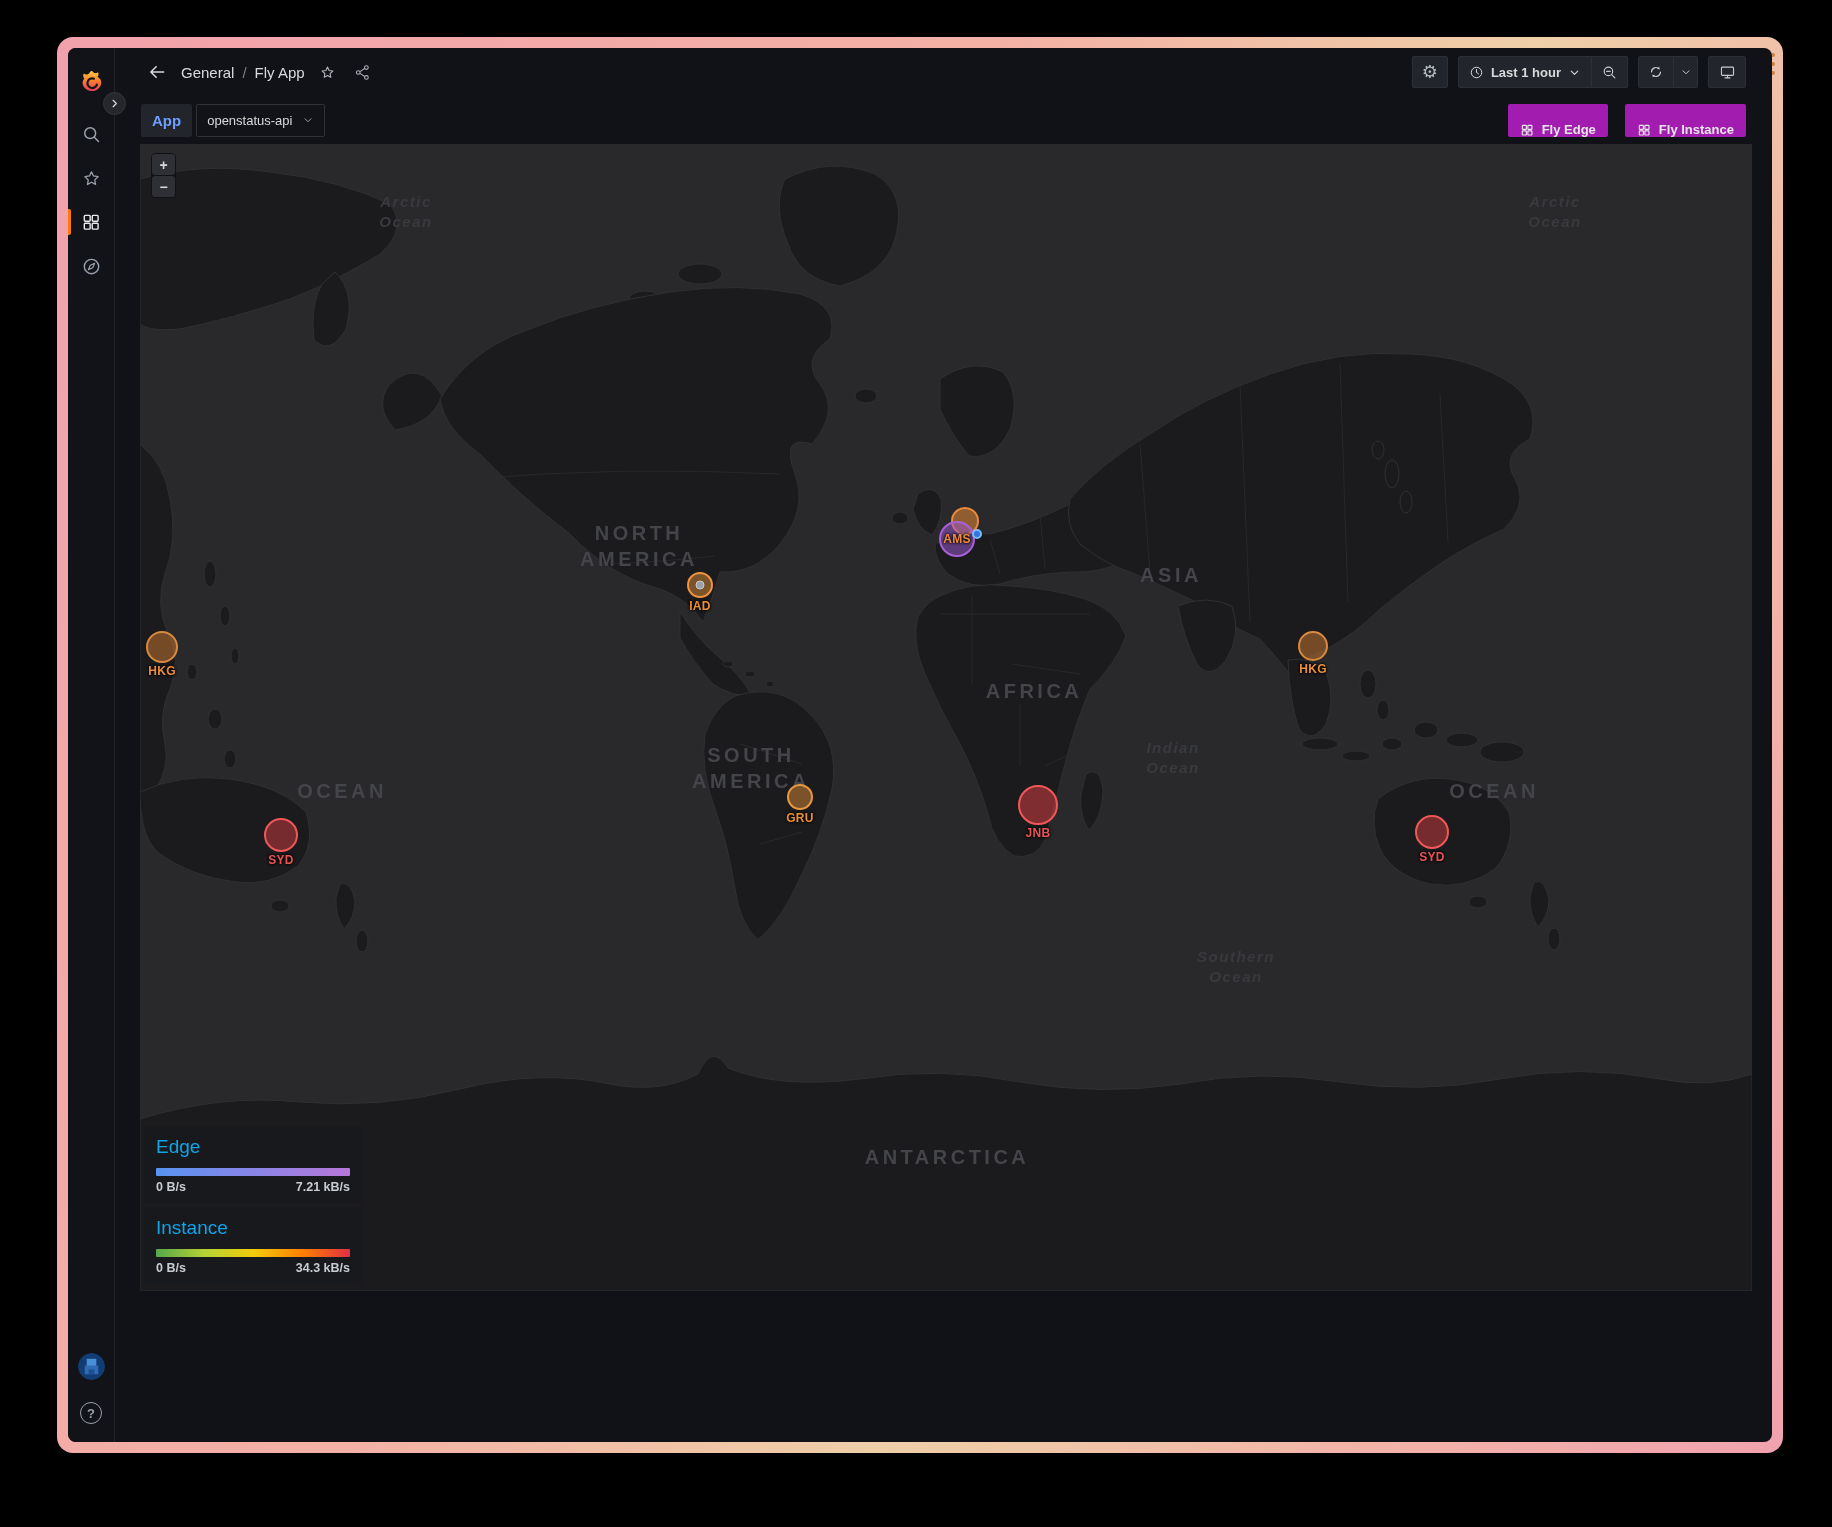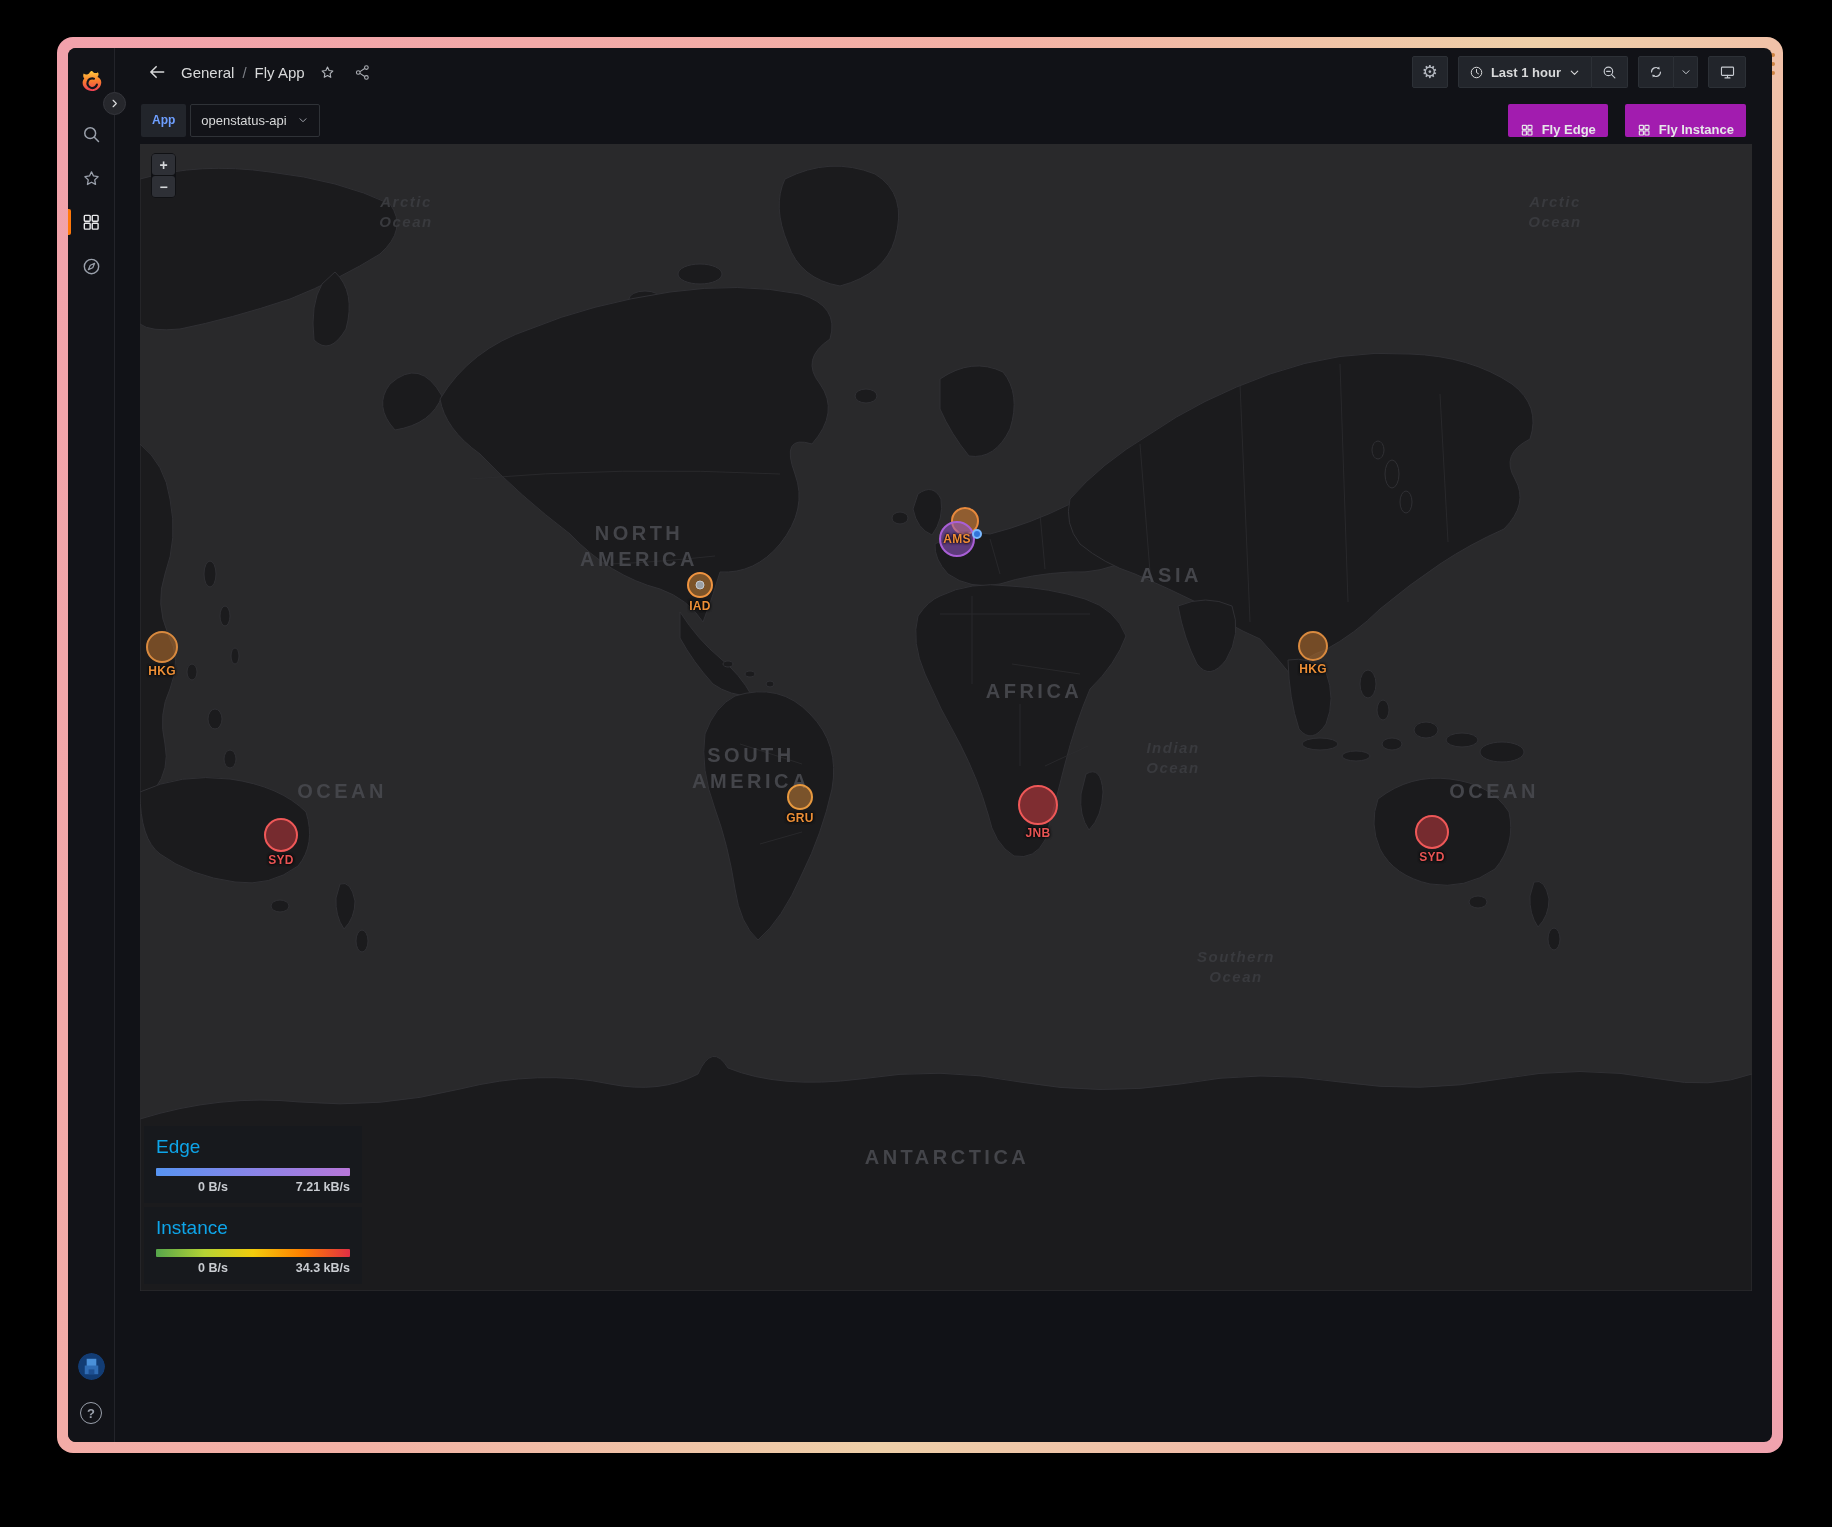--- a/index.html
+++ b/index.html
@@ -70,21 +70,21 @@
   .btn-group .btn-box:first-child { border-radius:2px 0 0 2px; border-left-width:1px; }
   .btn-group .btn-box:last-child { border-radius:0 2px 2px 0; }
   .gear-glyph { font-size:18px; line-height:1; color:#b4b8c0; }
   .timepicker { gap:7px; padding:0 10px; color:#d8d9da; }
   .pad-sm { padding:0 9px; }
   
   .subnav { height:48px; flex:0 0 48px; display:flex; align-items:center; padding:0 26px; gap:14px; }
   .var-group { display:flex; align-items:center; gap:4px; }
   .var-chip {
     height:33px; padding:0 11px; background:#22252b; border-radius:2px;
-    display:flex; align-items:center; color:#6e9fff; font-size:12px; font-weight:600; cursor:pointer;
+    display:flex; align-items:center; color:#6e9fff; font-size:15px; font-weight:600; cursor:pointer;
   }
   .var-value {
     height:33px; padding:0 10px; background:#121318; border:1px solid #2f3237; border-radius:2px;
     display:flex; align-items:center; gap:10px; color:#d8d9da; font-size:13px; cursor:pointer;
   }
   .subnav-right { margin-left:auto; display:flex; align-items:center; gap:17px; }
   .dash-link {
     height:33px; padding:0 12px; background:#a21caf; border-radius:2px;
     display:flex; align-items:flex-end; gap:8px; color:#e6e7e9; font-size:13px; font-weight:700; cursor:pointer;
   }
@@ -115,21 +115,21 @@
     display:flex; flex-direction:column; gap:1px; z-index:4;
   }
   .zoomctl .zbtn {
     width:23px; height:21px; background:#2e3036; color:#d5d7da; border-radius:3px;
     display:flex; align-items:center; justify-content:center; font-size:14px; font-weight:700; cursor:pointer;
   }
   .legend { position:absolute; left:4px; bottom:7px; width:218px; display:flex; flex-direction:column; gap:4px; z-index:4; }
   .legend-box { background:rgba(23,25,29,0.95); padding:10px 12px 9px; }
   .legend-title { color:#0ea5e9; font-size:19px; }
   .legend-bar { height:8px; border-radius:1px; margin-top:10px; }
-  .legend-minmax { display:flex; justify-content:space-between; margin-top:4px; color:#c9ccd1; font-size:12.5px; font-weight:600;margin-left:42px; }
+  .legend-minmax { display:flex; justify-content:space-between; margin-top:4px; color:#c9ccd1; font-size:12.5px; font-weight:600; }
 </style>
 </head>
 <body>
 
 <div class="frame">
   <div class="frame-dots">
       <i></i>
       <i></i>
       <i></i>
     </div>

